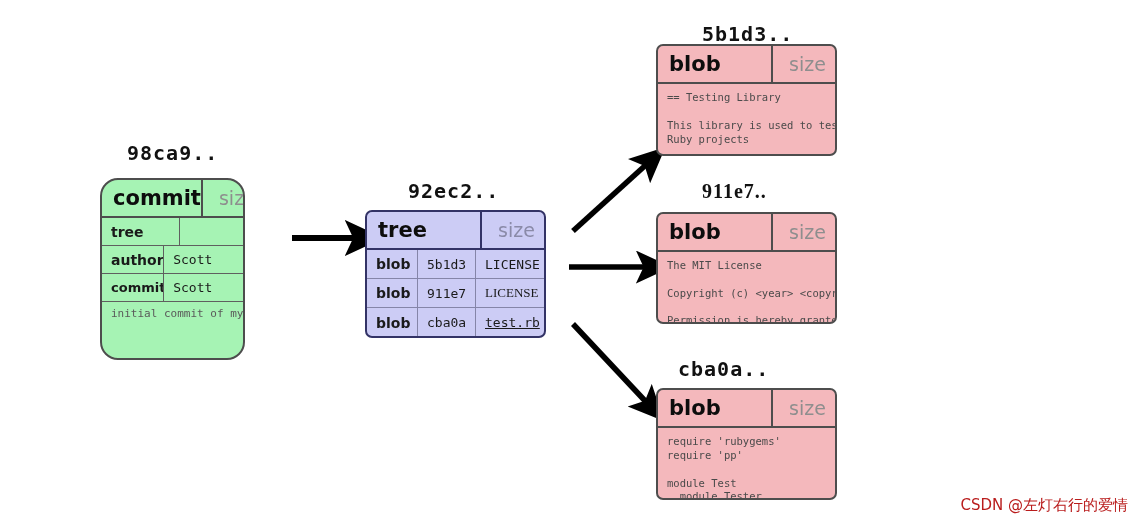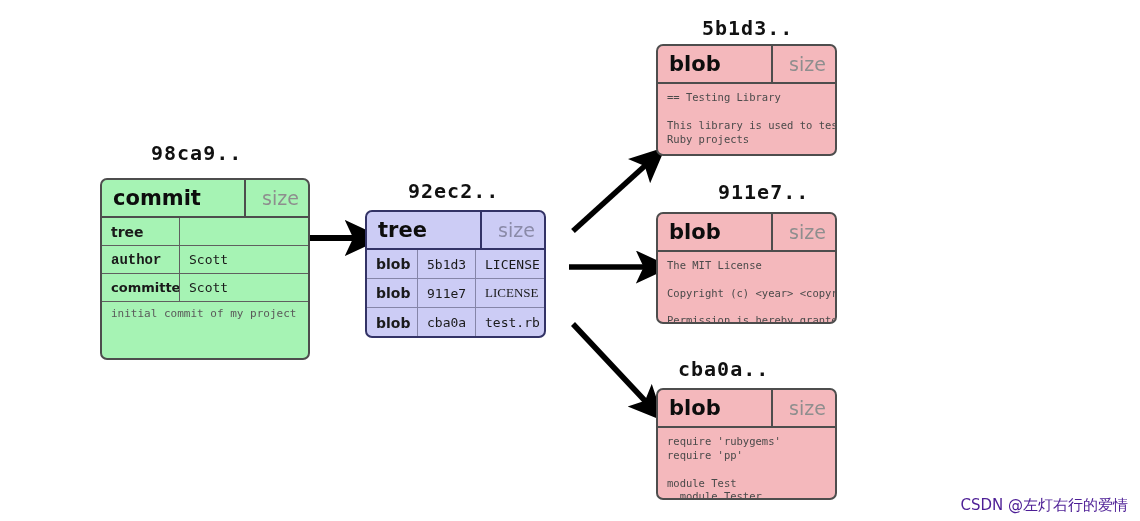--- a/index.html
+++ b/index.html
@@ -151,21 +151,21 @@
     pointer-events: none;
   }
 
   
   .watermark {
     position: absolute;
     right: 12px;
     bottom: 6px;
     font-family: "DejaVu Sans", sans-serif;
     font-size: 15px;
-    color: #4c1d95;
+    color: #b91c1c;
     white-space: nowrap;
   }
 </style>
 </head>
 <body>
 
 <div id="canvas">
 
   <svg class="arrow-svg" viewBox="0 0 1140 521">
     <defs>
@@ -176,33 +176,33 @@
 
     <line x1="292" y1="238" x2="358" y2="238" stroke="#000000" stroke-width="6" marker-end="url(#ah)"></line>
 
     <line x1="573" y1="231" x2="648" y2="163" stroke="#000000" stroke-width="5.5" marker-end="url(#ah)"></line>
 
     <line x1="569" y1="267" x2="648" y2="267" stroke="#000000" stroke-width="5.5" marker-end="url(#ah)"></line>
 
     <line x1="573" y1="324" x2="648" y2="404" stroke="#000000" stroke-width="5.5" marker-end="url(#ah)"></line>
   </svg>
 
-  <div class="hash-label" style="left:151px; top:141px;">98ca9..</div>
-
-  <div class="obj commit" style="left:100px; top:178px; width:210px; height:182px;">
+  <div class="hash-label" style="left:127px; top:141px;">98ca9..</div>
+
+  <div class="obj commit" style="left:100px; top:178px; width:145px; height:182px;border-radius:18px;">
     <div class="obj-head">
       <div class="obj-type">commit</div>
       <div class="obj-size">size</div>
     </div>
     <div class="obj-body">
       <div class="row">
         <div class="cell key-sans" style="width:78px;">tree</div>
       </div>
       <div class="row">
-        <div class="cell key-sans" style="width:78px;font-family:Liberation Mono, monospace;">author</div>
+        <div class="cell key-sans" style="width:78px;">author</div>
         <div class="cell" style="width:100px;">Scott</div>
       </div>
       <div class="row">
         <div class="cell key-sans" style="width:78px; font-size:13px;">committer</div>
         <div class="cell" style="width:100px;">Scott</div>
       </div>
       <div class="footer-note">initial commit of my project</div>
     </div>
   </div>
 
@@ -220,39 +220,39 @@
         <div class="cell" style="width:68px;">LICENSE</div>
       </div>
       <div class="row" style="height:29px;">
         <div class="cell key-sans" style="width:51px;">blob</div>
         <div class="cell" style="width:58px;">911e7</div>
         <div class="cell" style="width:68px;font-family:Liberation Serif, serif;">LICENSE</div>
       </div>
       <div class="row" style="height:29px;">
         <div class="cell key-sans" style="width:51px;">blob</div>
         <div class="cell" style="width:58px;">cba0a</div>
-        <div class="cell" style="width:68px;">test.rb</div>
-      </div>
-    </div>
-  </div>
-
-  <div class="hash-label" style="left:702px; top:16px;">5b1d3..</div>
+        <div class="cell" style="width:68px;text-decoration:underline;">test.rb</div>
+      </div>
+    </div>
+  </div>
+
+  <div class="hash-label" style="left:702px; top:22px;">5b1d3..</div>
 
   <div class="obj blob" style="left:656px; top:44px; width:181px; height:112px;">
     <div class="obj-head">
       <div class="obj-type">blob</div>
       <div class="obj-size">size</div>
     </div>
     <div class="blob-content">== Testing Library
 
 This library is used to test
 Ruby projects</div>
   </div>
 
-  <div class="hash-label" style="left:718px; top:180px;">911e7..</div>
+  <div class="hash-label" style="left:702px; top:180px;font-family:Liberation Serif, serif;">911e7..</div>
 
   <div class="obj blob" style="left:656px; top:212px; width:181px; height:112px;">
     <div class="obj-head">
       <div class="obj-type">blob</div>
       <div class="obj-size">size</div>
     </div>
     <div class="blob-content">The MIT License
 
 Copyright (c) &lt;year&gt; &lt;copyright
 

